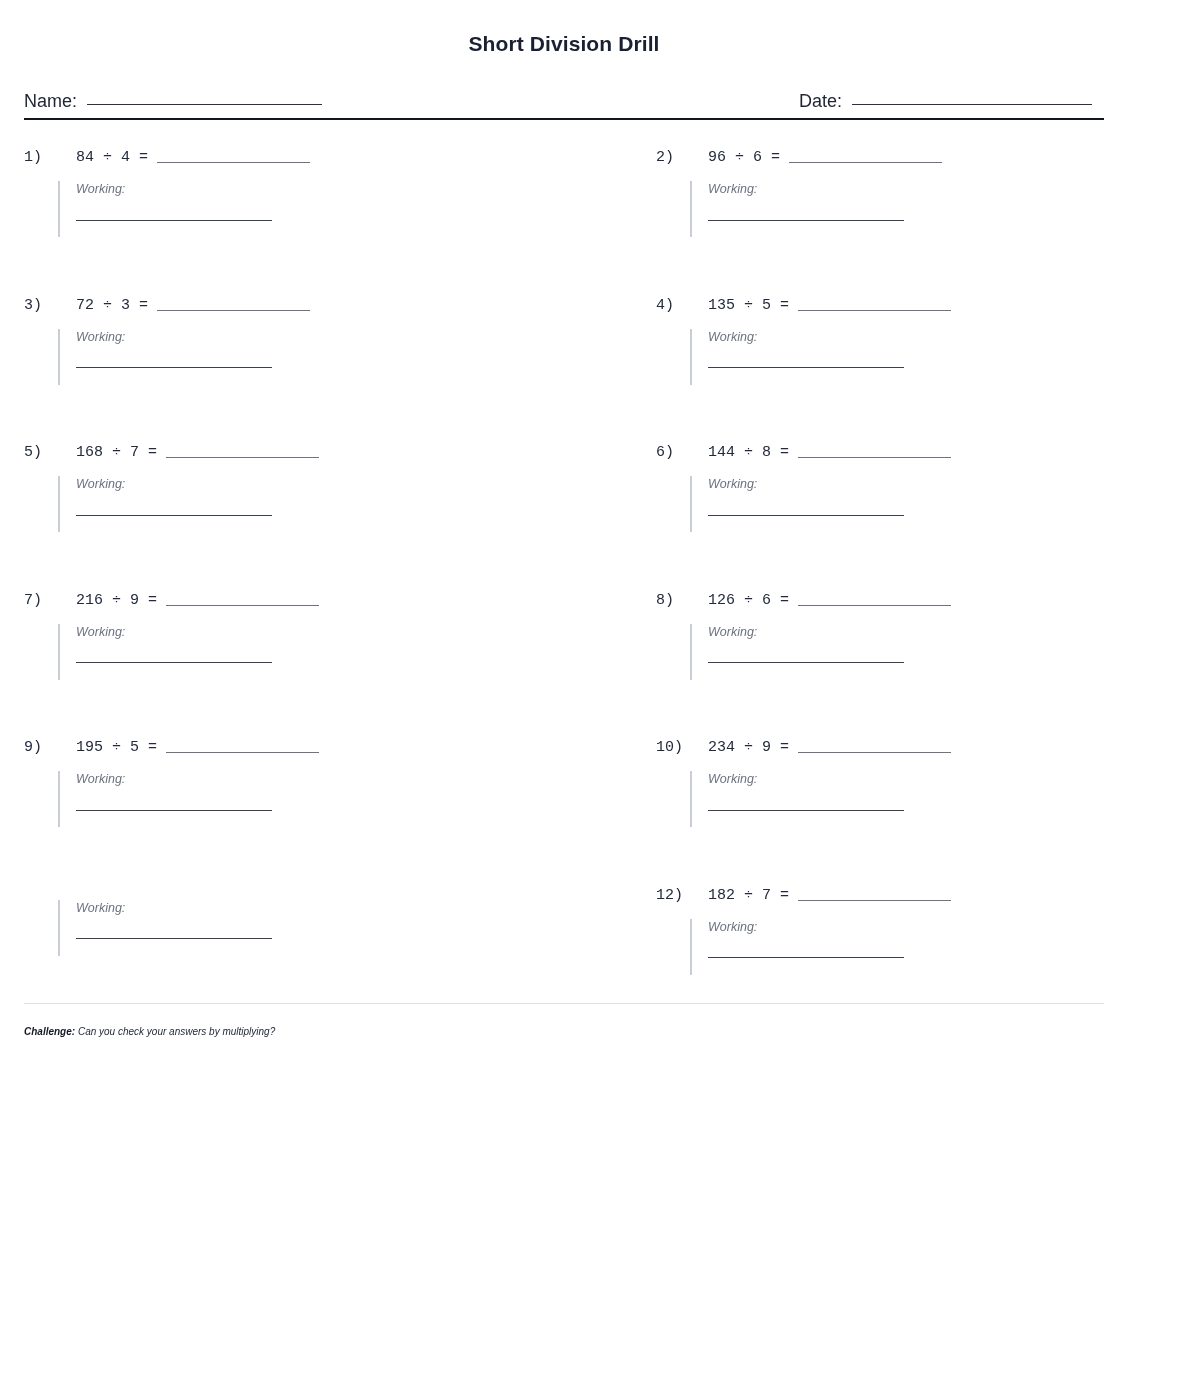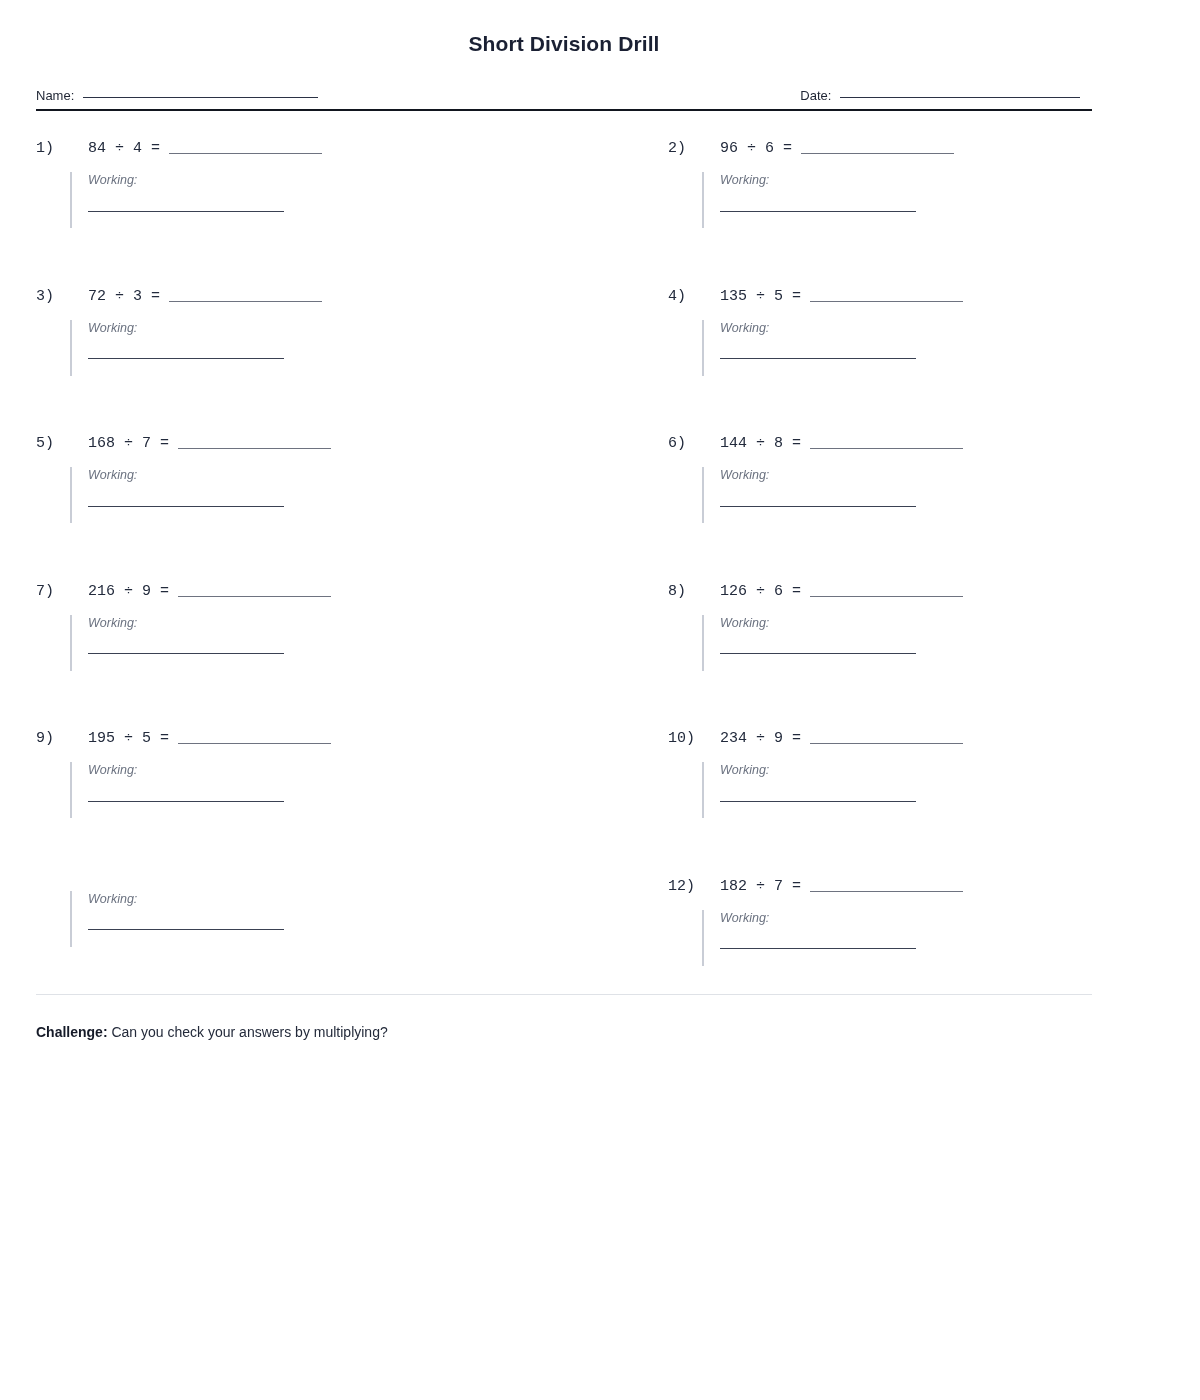--- a/index.html
+++ b/index.html
@@ -12,40 +12,40 @@
     height: 1400px;
     font-family: "Liberation Sans", sans-serif;
     color: #1e2433;
     -webkit-font-smoothing: antialiased;
   }
   .page {
     position: relative;
     width: 1128px;
     height: 1400px;
     box-sizing: border-box;
-    padding: 0 36px;
+    padding: 0 24px;
   }
 
   
   .title {
     text-align: center;
     font-size: 21px;
     font-weight: bold;
     color: #1a2033;
     letter-spacing: 0.1px;
     padding-top: 32px;
     margin: 0;
   }
 
   
   .idrow {
     position: relative;
-    margin-top: 25px;
+    margin-top: 34px;
     height: 22px;
-    font-size: 13px;
+    font-size: 18px;
     color: #1e2433;
   }
   .idfield {
     position: absolute;
     white-space: nowrap;
     bottom: 0;
   }
   .idfield.name { left: 0; }
   .idfield.date { right: 12px; }
   .idlabel { color: #1e2433; }
@@ -126,23 +126,24 @@
   .working-rule {
     border-bottom: 1.3px solid #3a4152;
   }
 
   
   .footdivider {
     margin-top: 16px;
     border-top: 1px solid #dfe2e7;
   }
   .challenge {
-    margin-top: 29px;
-    font-size: 14px;
+    margin-top: 22px;
+    font-size: 10px;
     color: #232a3a;
+    font-style: italic;
   }
   .challenge .lead {
     font-weight: bold;
     color: #151a28;
   }
 </style>
 </head>
 <body>
 
 <div class="page">

